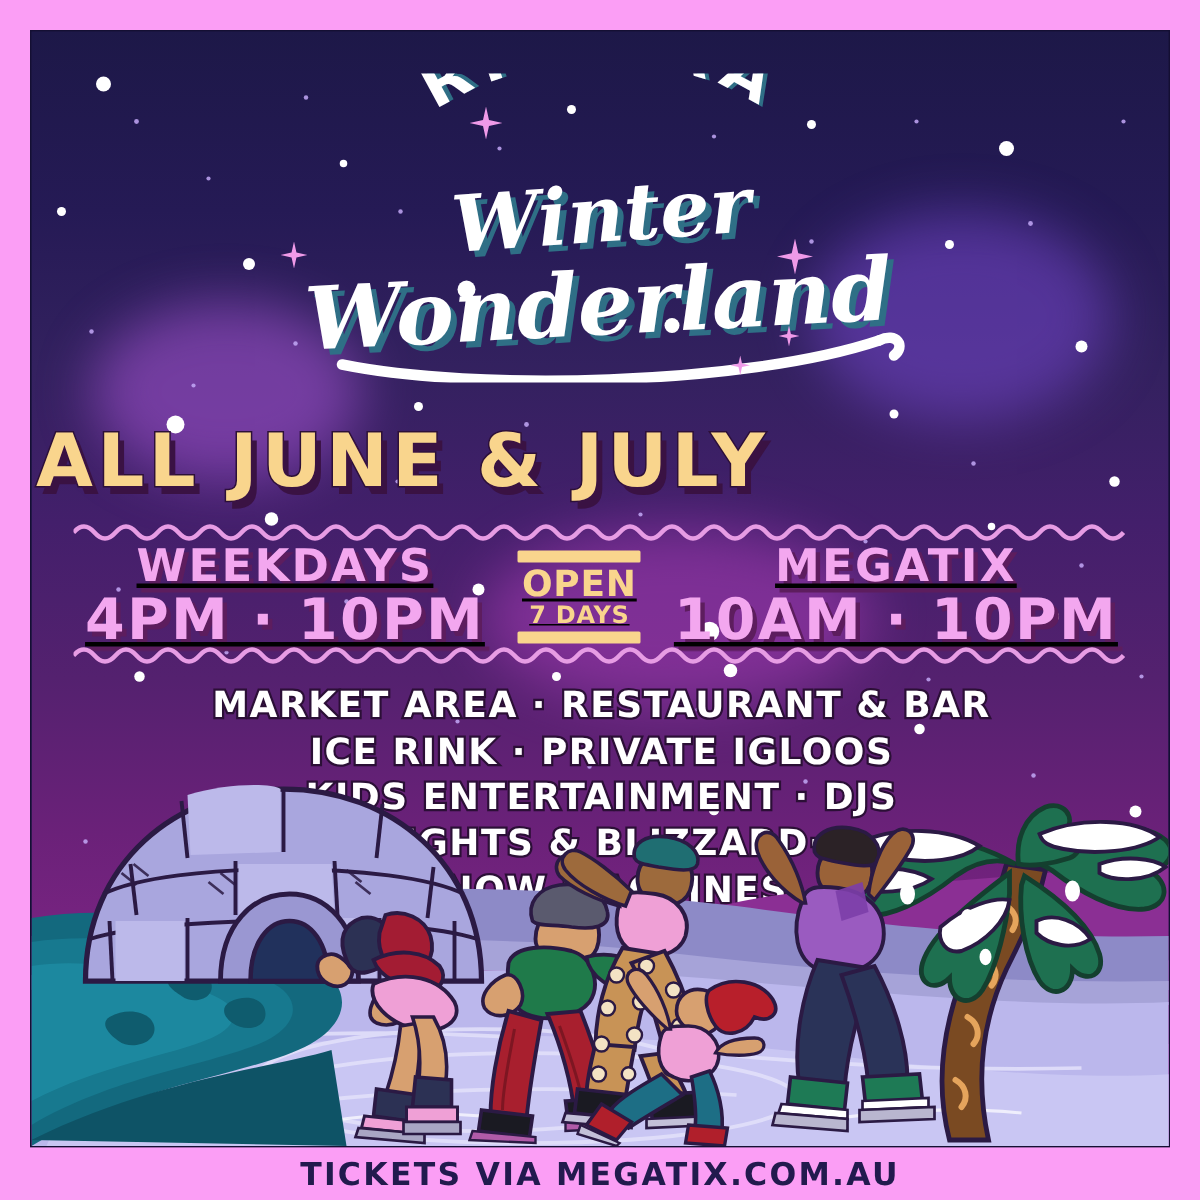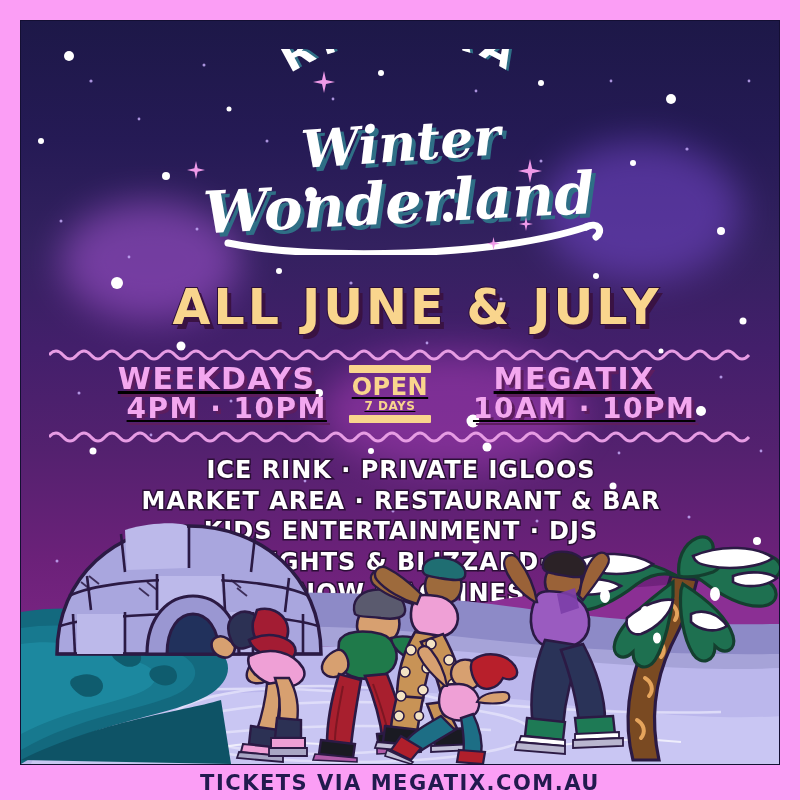--- a/index.html
+++ b/index.html
@@ -44,21 +44,21 @@
     position: absolute; left: 0; top: 28px; width: 760px;
     text-align: center;
   }
   .arch-wrap { height: 72px; position: relative; }
   .arch-wrap svg { position: absolute; left: 50%; transform: translateX(-50%); top: 0; }
   .script-wrap { margin-top: -6px; position: relative; height: 132px; }
   .script-wrap svg { position: absolute; left: 50%; transform: translateX(-50%); top: 0; }
   .sparkle { position: absolute; }
   
   #headline {
-    position: absolute; left: 16px; top: 258px; width: 760px; text-align: center;
+    position: absolute; left: 3px; top: 258px; width: 760px; text-align: left;
     font-weight: 800; font-size: 49px; letter-spacing: 3px;
     color: #f9d58d;
     -webkit-text-stroke: 2px #2d1038;
     paint-order: stroke fill;
     text-shadow: 4px 5px 0 #3a1243;
     font-family: "DejaVu Sans", sans-serif;
   }
   
   .wave-row { position: absolute; left: 28px; width: 704px; height: 16px; }
   #wave-top { top: 326px; }
@@ -68,32 +68,32 @@
     display: flex; align-items: center; justify-content: center; gap: 22px; text-decoration: underline;
   }
   .hours-col {
     text-align: center; color: #f3a7ef;
     font-family: "DejaVu Sans", sans-serif;
     font-weight: 800; letter-spacing: 1.5px;
     text-shadow: 3px 3px 0 #5d1d5e;
     line-height: 1.02;
   }
   .hours-col .big { font-size: 30px; }
-  .hours-col .small { font-size: 28px; margin-left: 20px; }
+  .hours-col .small { font-size: 38px; }
   #open-badge { text-align: center; }
   #open-badge .bar {
     width: 82px; height: 8px; background: #f9d58d; margin: 2px auto;
     border-radius: 1px;
   }
   #open-badge .lbl {
     color: #f9d58d; font-family: "DejaVu Sans", sans-serif;
     font-weight: 800; letter-spacing: .5px; line-height: 1.05;
   }
   #open-badge .l1 { font-size: 24px; }
-  #open-badge .l2 { font-size: 12px; }
+  #open-badge .l2 { font-size: 16px; }
   
   #features {
     position: absolute; left: 0; top: 434px; width: 760px; text-align: center;
     color: #ffffff; font-family: "DejaVu Sans", sans-serif;
     font-weight: 800; font-size: 24px; letter-spacing: 1px; line-height: 1.28;
     -webkit-text-stroke: 3px #2b0f36;
     paint-order: stroke fill;
   }
   #features div { white-space: nowrap; }
   
@@ -287,22 +287,22 @@
       </div>
     </div>
 
     <div class="wave-row" id="wave-bottom">
       <svg width="704" height="16" viewBox="0 0 704 16" preserveAspectRatio="none">
         <path d="M0 8 Q 7 0 14 8 T 28 8 T 42 8 T 56 8 T 70 8 T 84 8 T 98 8 T 112 8 T 126 8 T 140 8 T 154 8 T 168 8 T 182 8 T 196 8 T 210 8 T 224 8 T 238 8 T 252 8 T 266 8 T 280 8 T 294 8 T 308 8 T 322 8 T 336 8 T 350 8 T 364 8 T 378 8 T 392 8 T 406 8 T 420 8 T 434 8 T 448 8 T 462 8 T 476 8 T 490 8 T 504 8 T 518 8 T 532 8 T 546 8 T 560 8 T 574 8 T 588 8 T 602 8 T 616 8 T 630 8 T 644 8 T 658 8 T 672 8 T 686 8 T 700 8" stroke="#e79ce4" stroke-width="3" fill="none"></path>
       </svg>
     </div>
 
     <div id="features">
+      <div>MARKET AREA · RESTAURANT &amp; BAR</div>
       <div>ICE RINK · PRIVATE IGLOOS</div>
-      <div>MARKET AREA · RESTAURANT &amp; BAR</div>
       <div>KIDS ENTERTAINMENT · DJS</div>
       <div>LIGHTS &amp; BLIZZARD·</div>
       <div>SNOW MACHINES</div>
       <div>+ MUCH MORE</div>
     </div>
 
     <svg id="scene" viewBox="0 0 760 300" preserveAspectRatio="none">
 
       <g>
         <path d="M430 300 L430 150 C500 120 600 132 760 108 L760 300 Z" fill="#8b2f94"></path>

